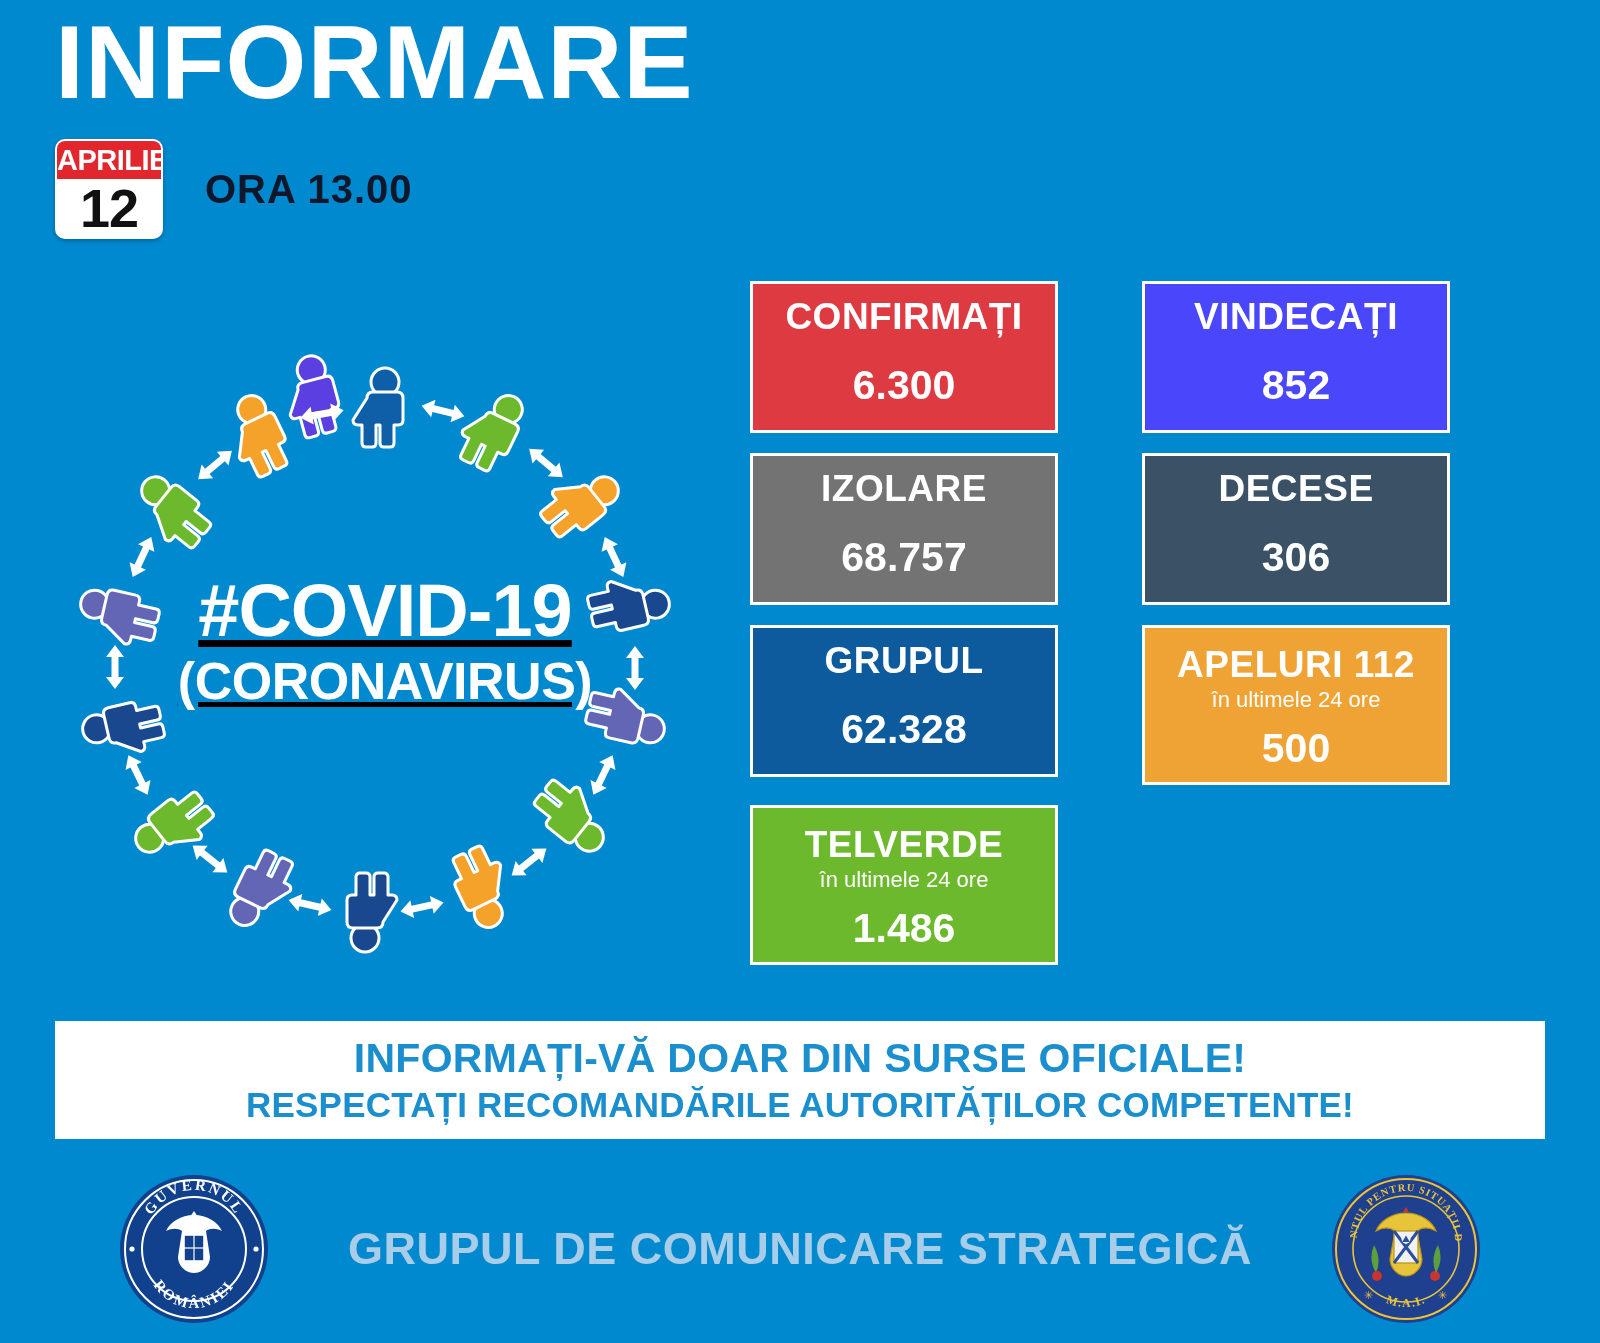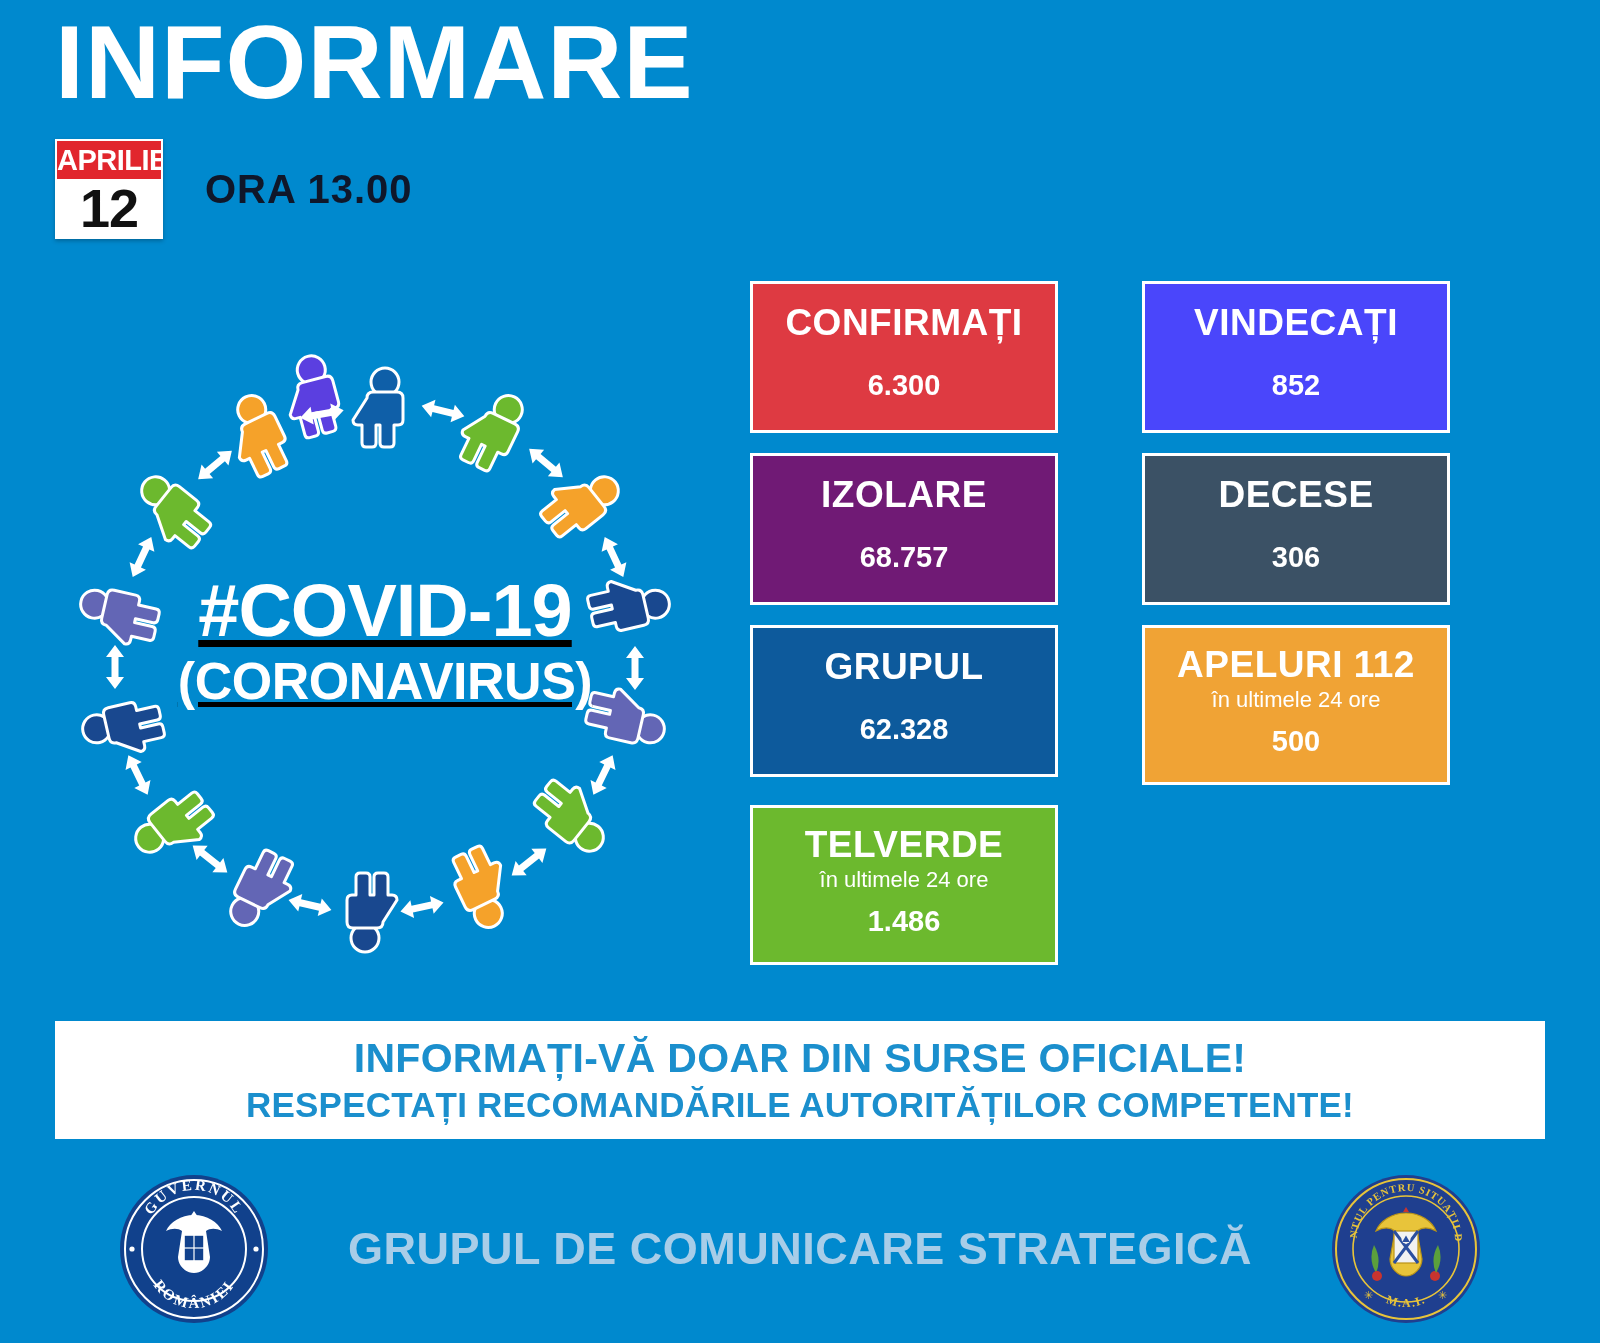--- a/index.html
+++ b/index.html
@@ -27,21 +27,21 @@
   .datebar {
     display: flex;
     align-items: center;
     margin-top: 22px;
   }
 
   .calendar {
     width: 108px;
     height: 100px;
     background: #ffffff;
-    border-radius: 0;
+    border-radius: 10px;
     border: 2px solid #ffffff;
     overflow: hidden;
     display: flex;
     flex-direction: column;
     box-shadow: 0 2px 4px rgba(0,0,0,.25);
   }
   .calendar-month {
     background: #e1262d;
     color: #ffffff;
     font-size: 29px;
@@ -132,21 +132,21 @@
     letter-spacing: 0.5px;
     line-height: 1.12;
   }
   .card-sub {
     font-size: 22px;
     font-weight: normal;
     line-height: 1.2;
     margin-top: 2px;
   }
   .card-value {
-    font-size: 29px;
+    font-size: 41px;
     font-weight: bold;
     margin-top: 26px;
     line-height: 1.1;
   }
   .card.tall .card-value { margin-top: 12px; }
 
   
   .banner {
     position: absolute;
     left: 55px;
@@ -330,21 +330,21 @@
     <div class="card-label">CONFIRMAȚI</div>
     <div class="card-value">6.300</div>
   </div>
 
   <div class="card" style="background: rgb(74, 70, 251);">
     <div class="card-label">VINDECAȚI</div>
     <div class="card-value">852</div>
   </div>
 
 
-  <div class="card" style="background: #701a75;">
+  <div class="card" style="background: #737373;">
     <div class="card-label">IZOLARE</div>
     <div class="card-value">68.757</div>
   </div>
 
   <div class="card" style="background: rgb(59, 81, 101);">
     <div class="card-label">DECESE</div>
     <div class="card-value">306</div>
   </div>
 
   <div class="card" style="background: rgb(13, 90, 156);">

